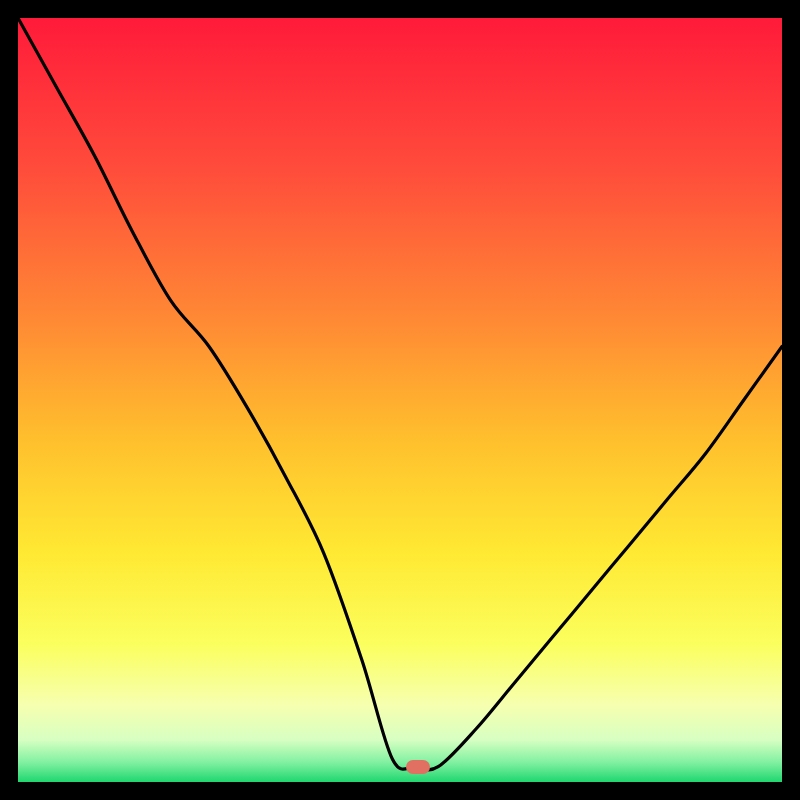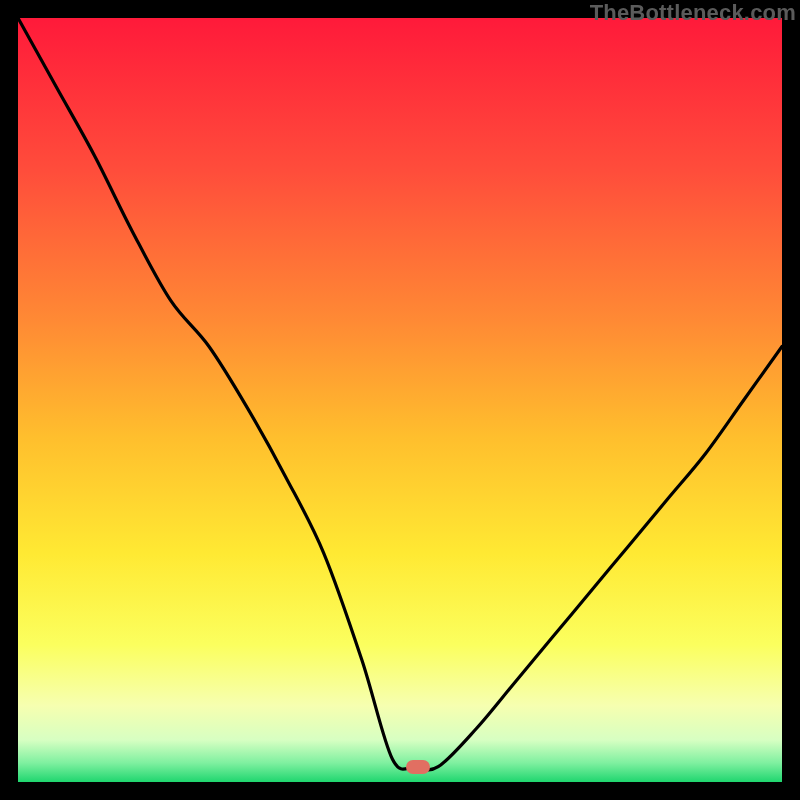--- a/index.html
+++ b/index.html
@@ -90,15 +90,14 @@
     </svg>
 
     <svg class="curve-svg" viewBox="0 0 764 764" preserveAspectRatio="none">
       <path class="curve-path" id="curve-path" d="M 0 0 C 6.366666666666667 11.459999999999996, 25.46666666666667 45.839999999999975, 38.2 68.75999999999998 C 50.93333333333334 91.67999999999998, 63.66666666666667 113.3266666666667, 76.4 137.52000000000004 C 89.13333333333334 161.71333333333337, 101.86666666666666 189.7266666666667, 114.6 213.92000000000002 C 127.33333333333333 238.11333333333334, 140.06666666666666 263.58, 152.8 282.68 C 165.53333333333336 301.78000000000003, 178.26666666666668 310.6933333333334, 191 328.52000000000004 C 203.73333333333332 346.3466666666667, 216.46666666666667 367.99333333333334, 229.2 389.64 C 241.9333333333333 411.28666666666663, 254.66666666666663 434.20666666666665, 267.4 458.4 C 280.1333333333333 482.5933333333333, 292.8666666666667 504.23999999999995, 305.6 534.8 C 318.33333333333337 565.3599999999999, 332.34000000000003 607.38, 343.8 641.76 C 355.26 676.14, 365.44666666666666 723.2533333333332, 374.36 741.0799999999999 C 383.27333333333337 758.9066666666666, 389.64000000000004 747.4466666666667, 397.28000000000003 748.72 C 404.92 749.9933333333333, 410.0133333333334 755.0866666666667, 420.20000000000005 748.72 C 430.3866666666667 742.3533333333334, 445.66666666666663 724.5266666666666, 458.4 710.52 C 471.1333333333333 696.5133333333333, 483.8666666666667 679.9599999999999, 496.6 664.68 C 509.33333333333337 649.4, 522.0666666666666 634.12, 534.8 618.84 C 547.5333333333333 603.5600000000001, 560.2666666666667 588.28, 573 573 C 585.7333333333333 557.72, 598.4666666666667 542.4399999999999, 611.2 527.16 C 623.9333333333334 511.88, 636.6666666666666 496.59999999999997, 649.4 481.32 C 662.1333333333333 466.04, 674.8666666666667 452.0333333333334, 687.6 435.4800000000001 C 700.3333333333334 418.92666666666673, 713.0666666666666 399.82666666666665, 725.8 382 C 738.5333333333333 364.17333333333335, 757.6333333333333 337.4333333333334, 764 328.52000000000004"></path>
     </svg>
 
     <div class="marker" id="marker" style="left: 52.3%; top: 98%; background: rgb(225, 111, 98);"></div>
 
   </div>
 
-  <div class="watermark">TheBottleneck.com</div>
 
 </div>
 
 </body></html>

